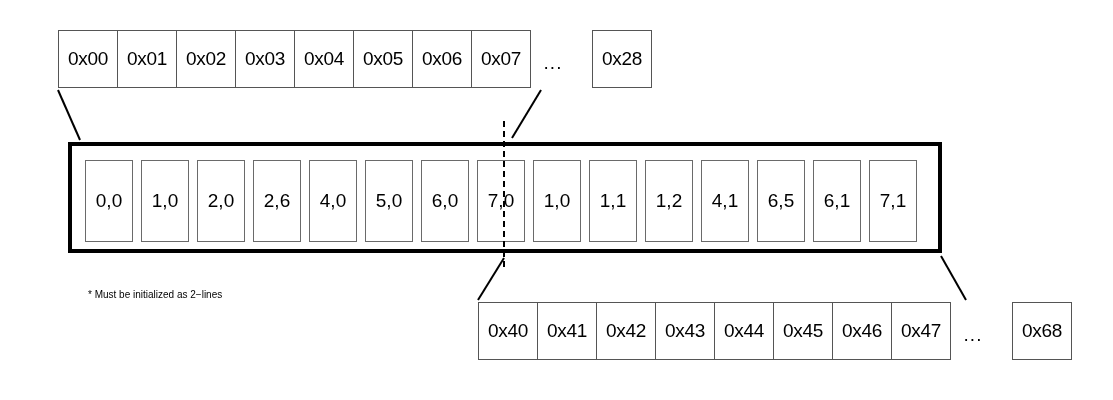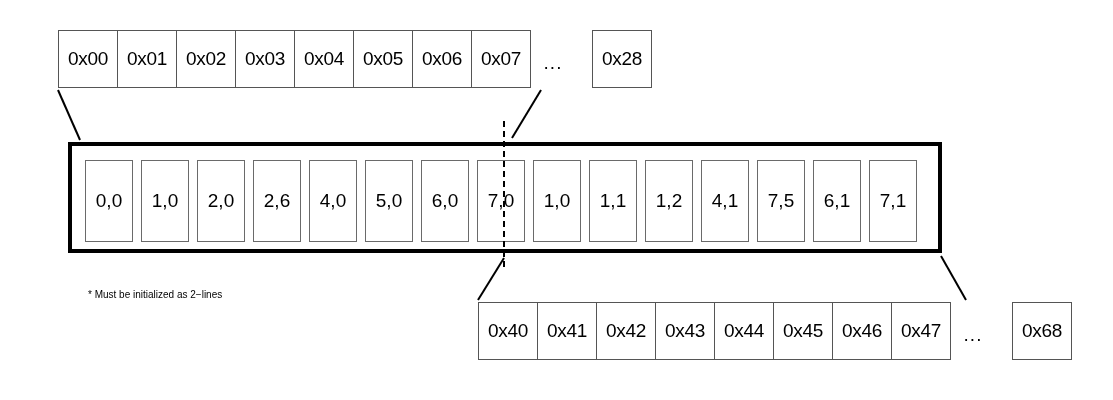--- a/index.html
+++ b/index.html
@@ -139,21 +139,21 @@
       <div class="line-cell">2,0</div>
       <div class="line-cell">2,6</div>
       <div class="line-cell">4,0</div>
       <div class="line-cell">5,0</div>
       <div class="line-cell">6,0</div>
       <div class="line-cell">7,0</div>
       <div class="line-cell">1,0</div>
       <div class="line-cell">1,1</div>
       <div class="line-cell">1,2</div>
       <div class="line-cell">4,1</div>
-      <div class="line-cell">7,5</div>
+      <div class="line-cell">6,5</div>
       <div class="line-cell">6,1</div>
       <div class="line-cell">7,1</div>
     </div>
   </div>
 
   <div id="split-dashed"></div>
 
   <svg id="leaders" viewBox="0 0 1113 400" xmlns="http://www.w3.org/2000/svg">
 
     <line x1="58" y1="90" x2="80" y2="140" stroke="#000000" stroke-width="2"></line>

